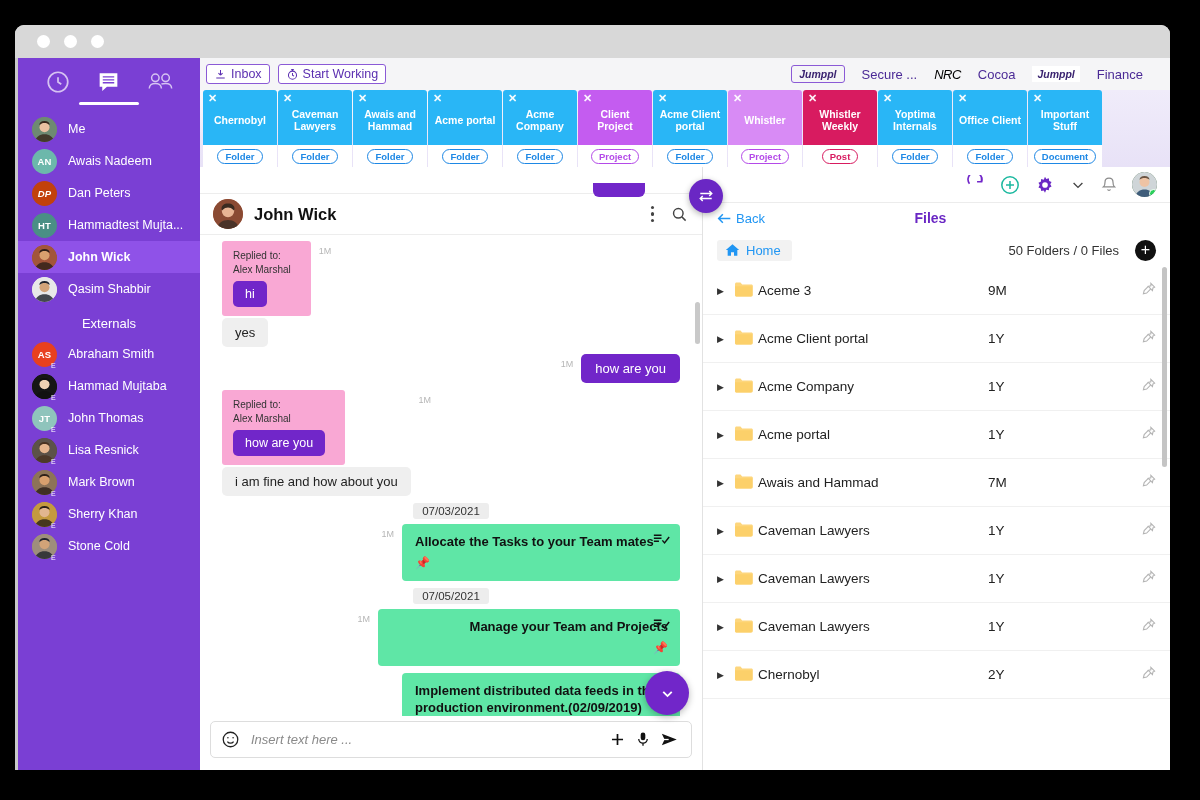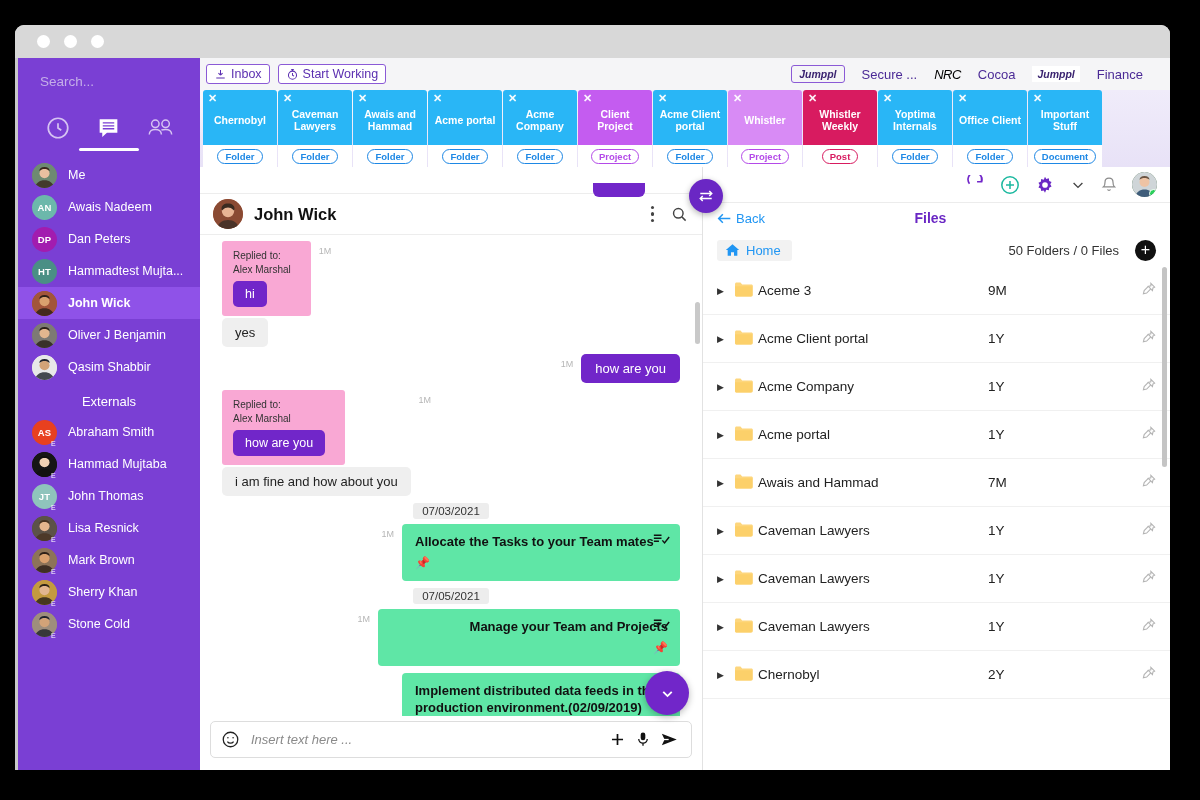--- a/index.html
+++ b/index.html
@@ -268,33 +268,20 @@
   <div id="titlebar">
     <span class="dot"></span>
     <span class="dot"></span>
     <span class="dot"></span>
   </div>
 
   <div id="app">
 
     <div id="sidebar">
 
-      <div id="search-row">
-        <span class="burger">
-          <span></span>
-            <span></span>
-            <span></span>
-        </span>
-        <input id="search-input" placeholder="Search..." style="">
-        <span class="kebab">
-          <i></i>
-            <i></i>
-            <i></i>
-        </span>
-      </div>
 
       <div id="side-tabs">
         <div class="side-tab">
           <svg width="26" height="26" viewBox="0 0 24 24" fill="none" stroke="#d6c3f2" stroke-width="1.6">
             <circle cx="12" cy="12" r="9"></circle>
               <path d="M12 7.5v4.5l3 2"></path>
           </svg>
         </div>
         <div class="side-tab">
           <svg width="25" height="25" viewBox="0 0 24 24">
@@ -326,48 +313,37 @@
                   <path d="M3.6 30c.9-6.1 5.7-9.2 11.4-9.2S25.5 23.9 26.4 30z" fill="#39281c" opacity=".82"></path>
                 </svg>
               </span>
               <span class="contact-name">Me</span>
             </div>
             <div class="contact">
               <span class="avatar" style="background: rgb(108, 184, 171);">AN</span>
               <span class="contact-name">Awais Nadeem</span>
             </div>
             <div class="contact">
-              <span class="avatar" style="background: #a21caf;">DP</span>
+              <span class="avatar" style="background: #c2410c; font-style: italic;">DP</span>
               <span class="contact-name">Dan Peters</span>
             </div>
             <div class="contact">
               <span class="avatar" style="background: rgb(74, 143, 133);">HT</span>
               <span class="contact-name">Hammadtest Mujta...</span>
             </div>
             <div class="contact active">
               <span class="avatar" style="background: rgb(162, 85, 58);">
                 <svg width="25" height="25" viewBox="0 0 30 30">
                   <circle cx="15" cy="15" r="15" fill="#a2553a"></circle>
                   <circle cx="15" cy="12.2" r="6" fill="#d9a06e"></circle>
                   <path d="M15 4.8c3.7 0 6.2 1.9 6.2 4.8-1.7-1.8-3.9-2.5-6.2-2.5s-4.5.7-6.2 2.5C8.8 6.7 11.3 4.8 15 4.8z" fill="#2e2018"></path>
                   <path d="M3.6 30c.9-6.1 5.7-9.2 11.4-9.2S25.5 23.9 26.4 30z" fill="#2e2018" opacity=".82"></path>
                 </svg>
               </span>
               <span class="contact-name">John Wick</span>
-            </div>
-            <div class="contact">
-              <span class="avatar" style="background: rgb(125, 122, 116);">
-                <svg width="25" height="25" viewBox="0 0 30 30">
-                  <circle cx="15" cy="15" r="15" fill="#7d7a74"></circle>
-                  <circle cx="15" cy="12.2" r="6" fill="#e2b68f"></circle>
-                  <path d="M15 4.8c3.7 0 6.2 1.9 6.2 4.8-1.7-1.8-3.9-2.5-6.2-2.5s-4.5.7-6.2 2.5C8.8 6.7 11.3 4.8 15 4.8z" fill="#2b2118"></path>
-                  <path d="M3.6 30c.9-6.1 5.7-9.2 11.4-9.2S25.5 23.9 26.4 30z" fill="#2b2118" opacity=".82"></path>
-                </svg>
-              </span>
-              <span class="contact-name">Oliver J Benjamin</span>
             </div>
             <div class="contact">
               <span class="avatar" style="background: rgb(232, 232, 232);">
                 <svg width="25" height="25" viewBox="0 0 30 30">
                   <circle cx="15" cy="15" r="15" fill="#e8e8e8"></circle>
                   <circle cx="15" cy="12.2" r="6" fill="#d2a378"></circle>
                   <path d="M15 4.8c3.7 0 6.2 1.9 6.2 4.8-1.7-1.8-3.9-2.5-6.2-2.5s-4.5.7-6.2 2.5C8.8 6.7 11.3 4.8 15 4.8z" fill="#20242c"></path>
                   <path d="M3.6 30c.9-6.1 5.7-9.2 11.4-9.2S25.5 23.9 26.4 30z" fill="#20242c" opacity=".82"></path>
                 </svg>
               </span>

